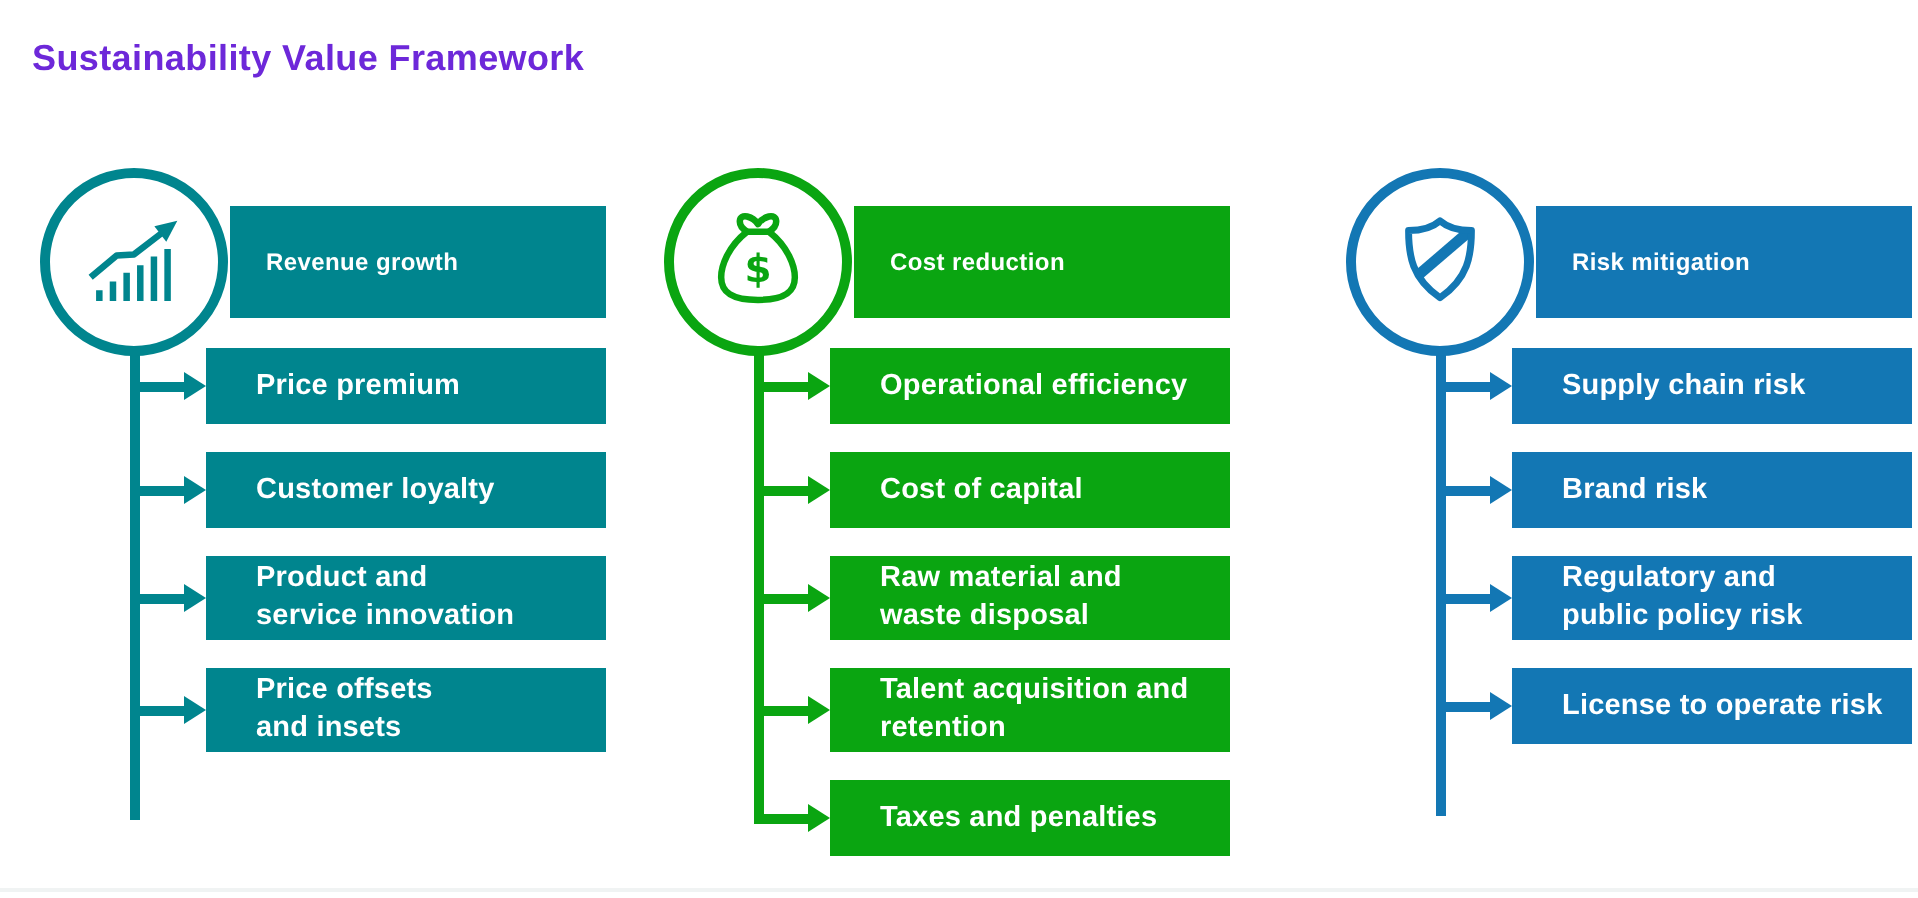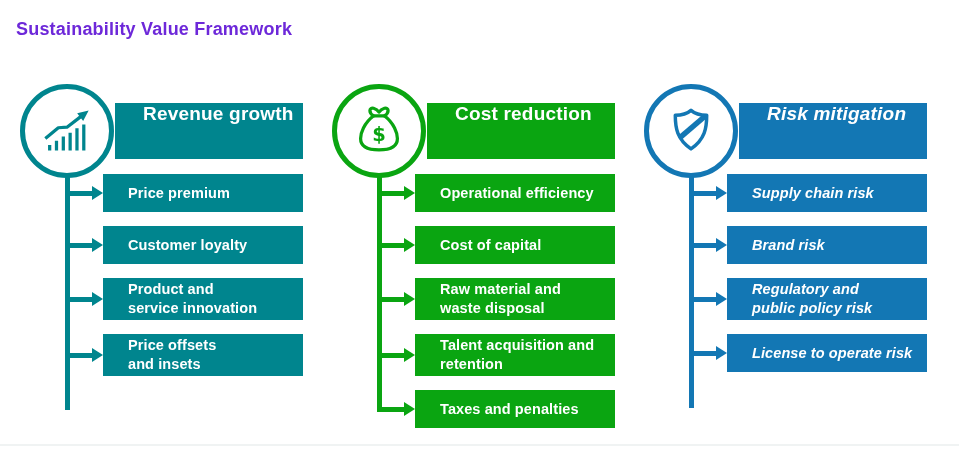--- a/index.html
+++ b/index.html
@@ -13,22 +13,22 @@
   }
   .column{position:absolute;top:84px;width:293px;height:362px;}
   .badge{
     position:absolute;left:10px;top:0;width:84px;height:84px;background:#fff;
     border:5px solid var(--accent);border-radius:50%;
     display:flex;align-items:center;justify-content:center;z-index:2;
   }
   .badge svg{display:block;color:var(--accent);}
   .header{
     position:absolute;left:105px;top:19px;width:188px;height:56px;box-sizing:border-box;
-    background:var(--accent);color:#fff;display:flex;align-items:flex-start;
-    padding-left:28px;font-size:19px;font-weight:700;letter-spacing:.2px;
+    background:var(--accent);color:#fff;display:flex;align-items:center;
+    padding-left:18px;font-size:12px;font-weight:700;letter-spacing:.2px;
   }
   .vline{position:absolute;left:55px;top:90px;width:5px;height:234px;background:var(--accent);z-index:1;}
   .items{
     position:absolute;left:93px;top:90px;width:200px;
     display:flex;flex-direction:column;gap:14px;
   }
   .item{position:relative;}
   .item-box{
     min-height:38px;box-sizing:border-box;background:var(--accent);color:#fff;
     display:flex;align-items:center;padding:2px 8px 2px 25px;
@@ -125,21 +125,21 @@
 retention</div>
       </div>
       <div class="item">
         <span class="branch-bar"></span>
         <span class="branch-arrow"></span>
         <div class="item-box">Taxes and penalties</div>
       </div>
     </div>
   </section>
 
-  <section class="column" style="left: 634px; font-style: italic; --accent: #1377b4;">
+  <section class="column" style="left: 663px; --accent: #1377b4;">
     <div class="badge">
       <svg width="52" height="52" viewBox="0 0 48 48" fill="none">
         <defs>
           <clipPath id="shieldClip">
             <path d="M24 5 C28 8.5 33 9.5 38.5 9.5 C38.5 21 37 31.5 24 40.5 C11 31.5 9.5 21 9.5 9.5 C15 9.5 20 8.5 24 5 Z"></path>
           </clipPath>
         </defs>
         <line x1="7" y1="36" x2="42" y2="6" stroke="currentColor" stroke-width="5" clip-path="url(#shieldClip)"></line>
         <path d="M24 5 C28 8.5 33 9.5 38.5 9.5 C38.5 21 37 31.5 24 40.5 C11 31.5 9.5 21 9.5 9.5 C15 9.5 20 8.5 24 5 Z" stroke="currentColor" stroke-width="3.2" stroke-linejoin="round"></path>
       </svg>

